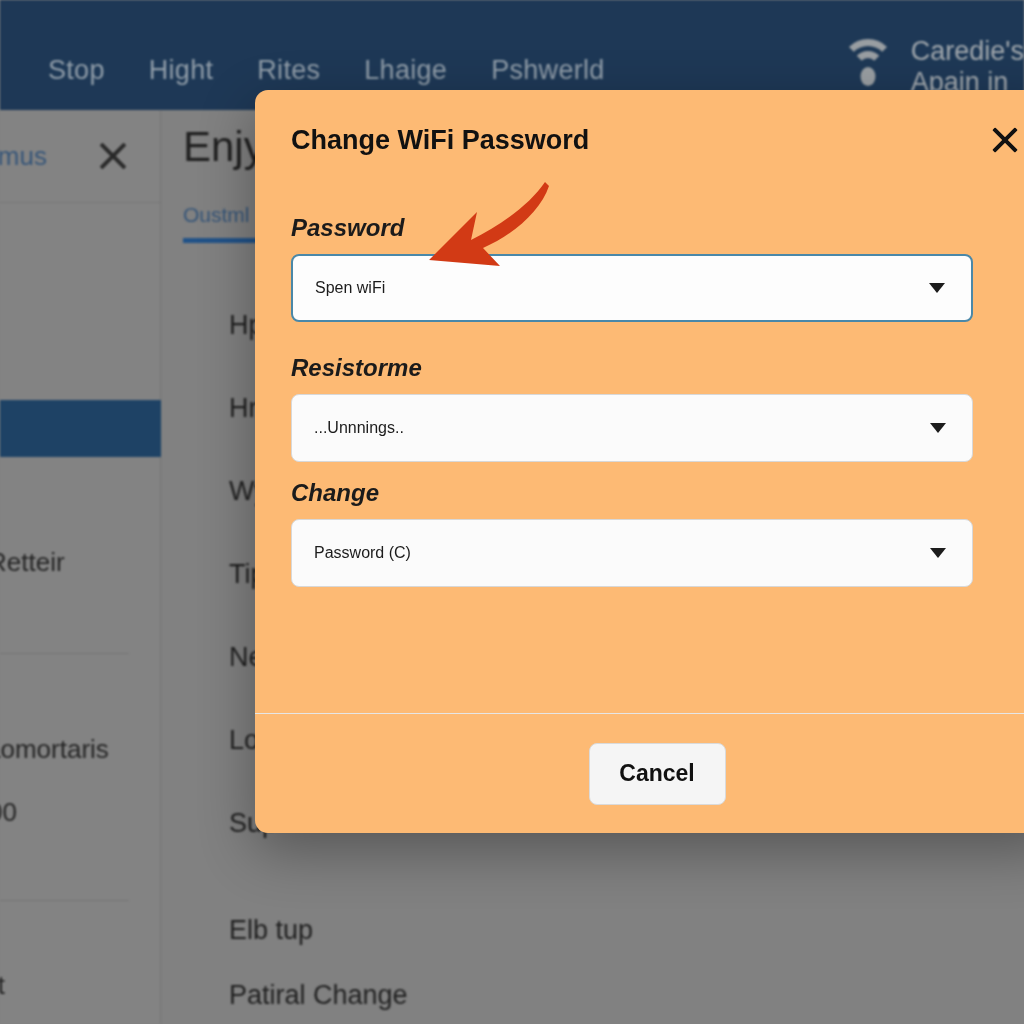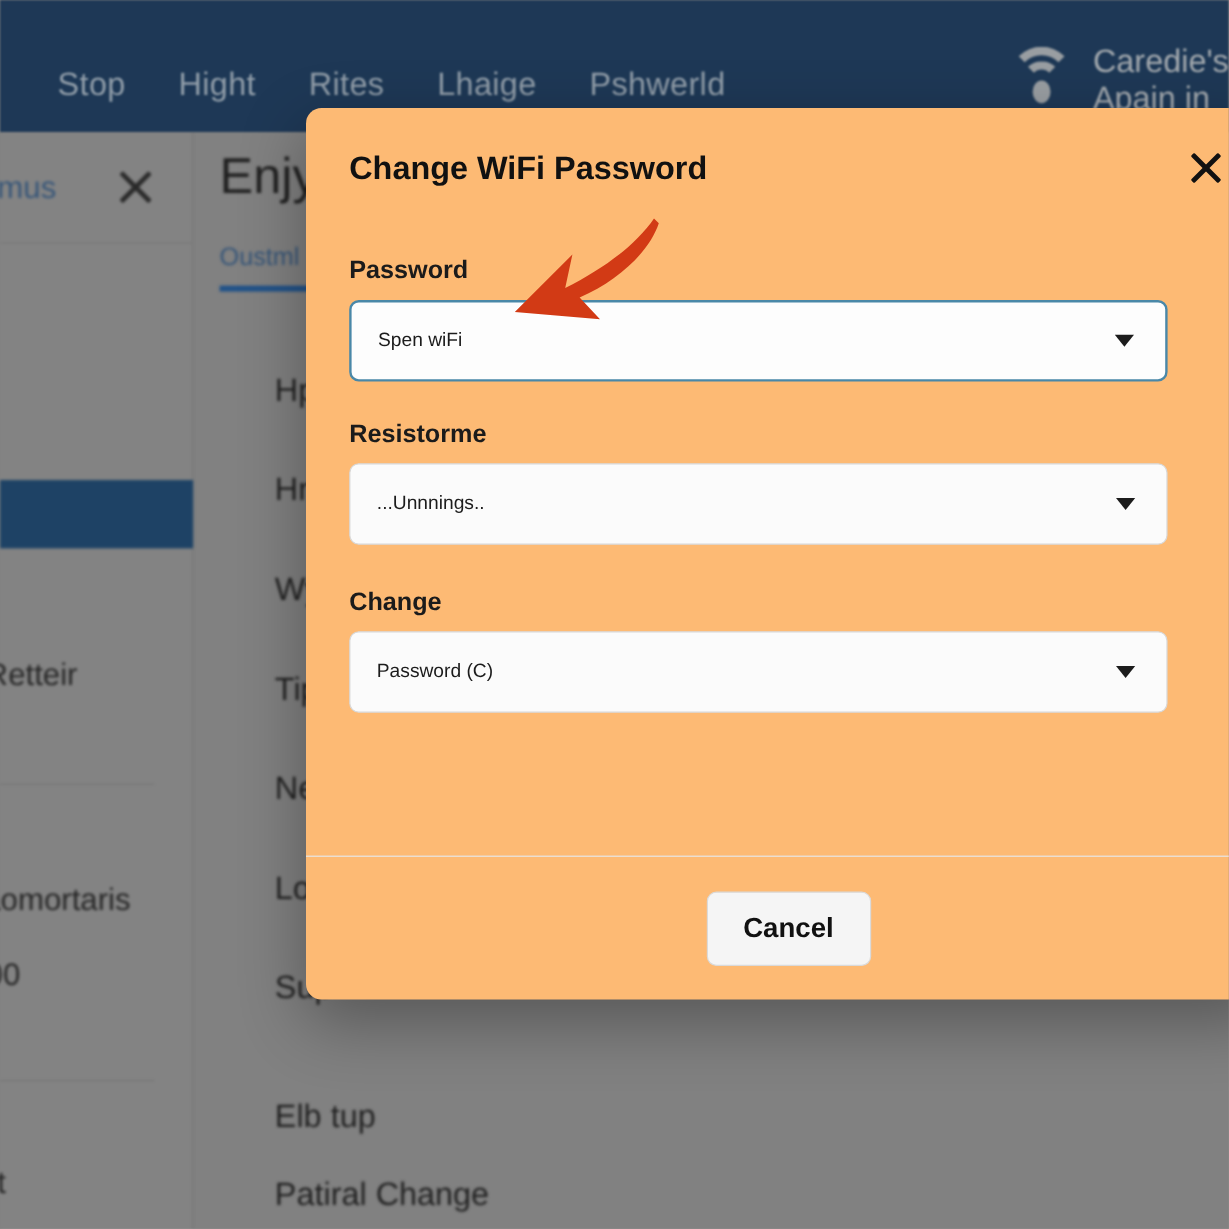--- a/index.html
+++ b/index.html
@@ -129,24 +129,24 @@
   }
   .close-btn::before, .close-btn::after {
     content: ""; position: absolute; left: 50%; top: 50%;
     width: 32px; height: 4px; background: #111; border-radius: 1px;
   }
   .close-btn::before { transform: translate(-50%,-50%) rotate(45deg); }
   .close-btn::after  { transform: translate(-50%,-50%) rotate(-45deg); }
 
   .modal-body { flex: 1 1 auto; padding: 24px 36px 0 36px; position: relative; }
 
-  .field { margin-bottom: 36px; }
+  .field { margin-bottom: 17px; }
   .field-label {
-    font-size: 21px; color: #1b1b1b; font-weight: bold;
-    margin-bottom: 12px; display: block;
+    font-size: 24px; color: #1b1b1b; font-weight: bold;
+    margin-bottom: 12px; display: block; font-style: italic;
   }
   .select-box {
     position: relative; width: 682px; height: 68px;
     border: 1.5px solid #d8d8d8; border-radius: 8px;
     background: #fbfbfb;
     display: flex; align-items: center; padding: 0 22px;
     font-size: 16px; color: #1c1c1c;
     cursor: pointer;
   }
   .select-box.focused {

